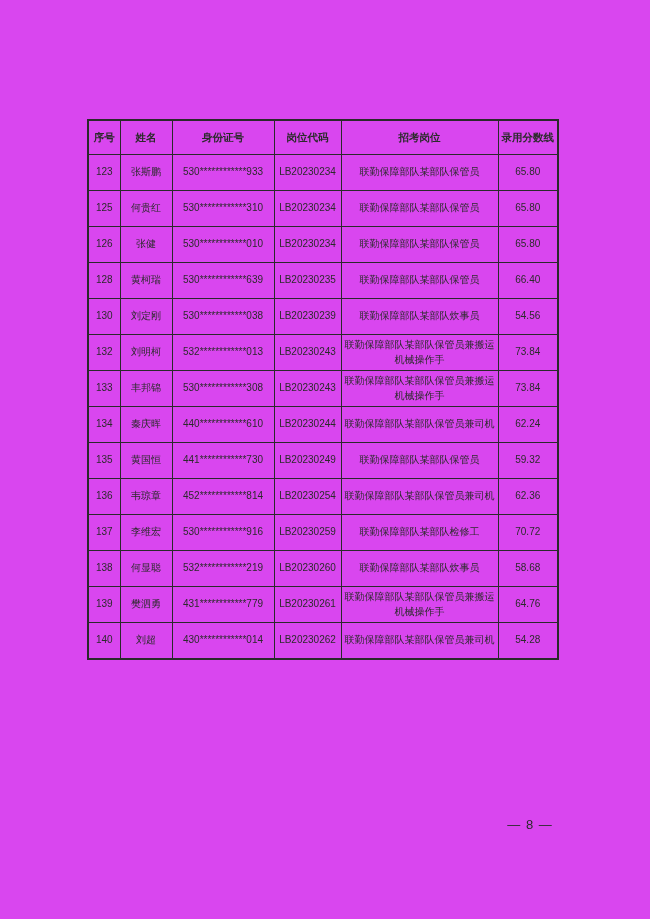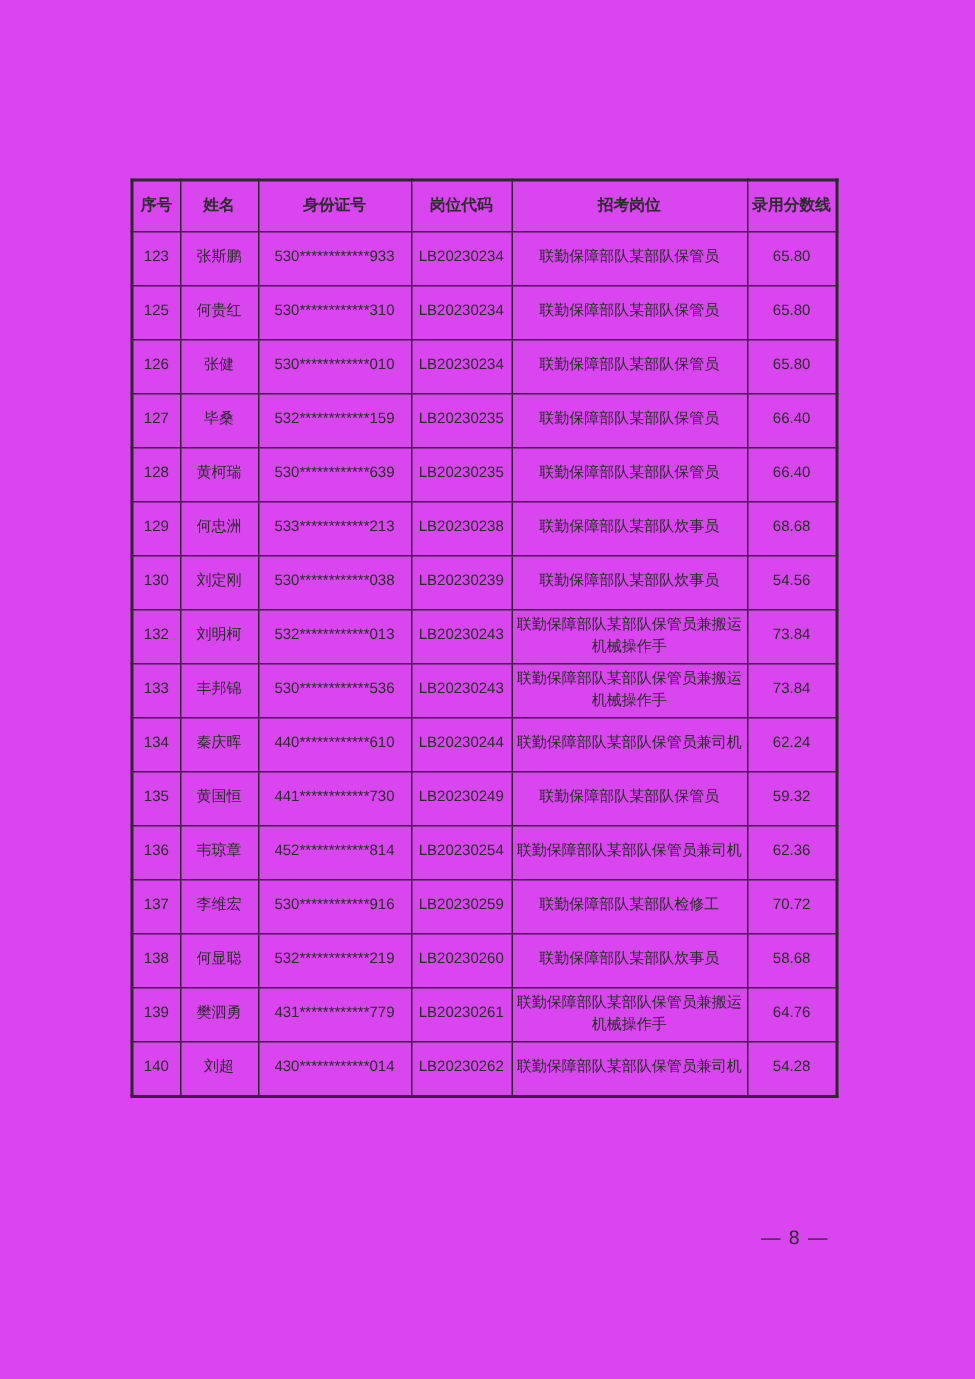--- a/index.html
+++ b/index.html
@@ -95,63 +95,47 @@
         </tr>
         <tr>
           <td class="col-no">126</td>
           <td class="col-name">张健</td>
           <td class="col-id">530************010</td>
           <td class="col-code">LB20230234</td>
           <td class="col-position">联勤保障部队某部队保管员</td>
           <td class="col-score">65.80</td>
         </tr>
         <tr>
-          <td class="col-no">127</td>
-          <td class="col-name">毕桑</td>
-          <td class="col-id">532************159</td>
-          <td class="col-code">LB20230235</td>
-          <td class="col-position">联勤保障部队某部队保管员</td>
-          <td class="col-score">66.40</td>
-        </tr>
-        <tr>
           <td class="col-no">128</td>
           <td class="col-name">黄柯瑞</td>
           <td class="col-id">530************639</td>
           <td class="col-code">LB20230235</td>
           <td class="col-position">联勤保障部队某部队保管员</td>
           <td class="col-score">66.40</td>
-        </tr>
-        <tr>
-          <td class="col-no">129</td>
-          <td class="col-name">何忠洲</td>
-          <td class="col-id">533************213</td>
-          <td class="col-code">LB20230238</td>
-          <td class="col-position">联勤保障部队某部队炊事员</td>
-          <td class="col-score">68.68</td>
         </tr>
         <tr>
           <td class="col-no">130</td>
           <td class="col-name">刘定刚</td>
           <td class="col-id">530************038</td>
           <td class="col-code">LB20230239</td>
           <td class="col-position">联勤保障部队某部队炊事员</td>
           <td class="col-score">54.56</td>
         </tr>
         <tr>
           <td class="col-no">132</td>
           <td class="col-name">刘明柯</td>
           <td class="col-id">532************013</td>
           <td class="col-code">LB20230243</td>
           <td class="col-position">联勤保障部队某部队保管员兼搬运机械操作手</td>
           <td class="col-score">73.84</td>
         </tr>
         <tr>
           <td class="col-no">133</td>
           <td class="col-name">丰邦锦</td>
-          <td class="col-id">530************536</td>
+          <td class="col-id">530************308</td>
           <td class="col-code">LB20230243</td>
           <td class="col-position">联勤保障部队某部队保管员兼搬运机械操作手</td>
           <td class="col-score">73.84</td>
         </tr>
         <tr>
           <td class="col-no">134</td>
           <td class="col-name">秦庆晖</td>
           <td class="col-id">440************610</td>
           <td class="col-code">LB20230244</td>
           <td class="col-position">联勤保障部队某部队保管员兼司机</td>

